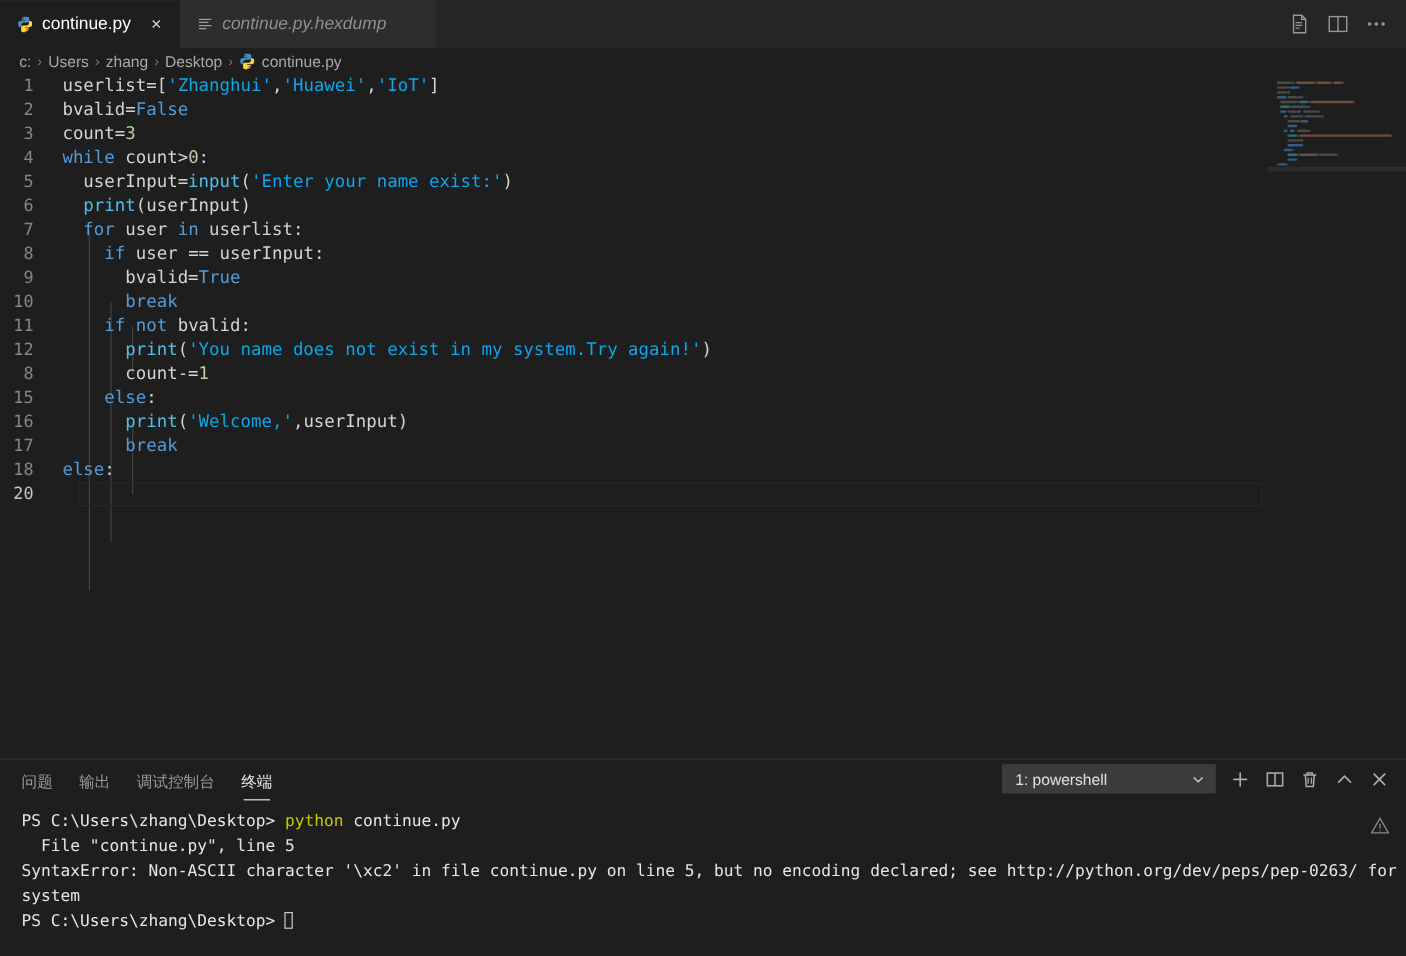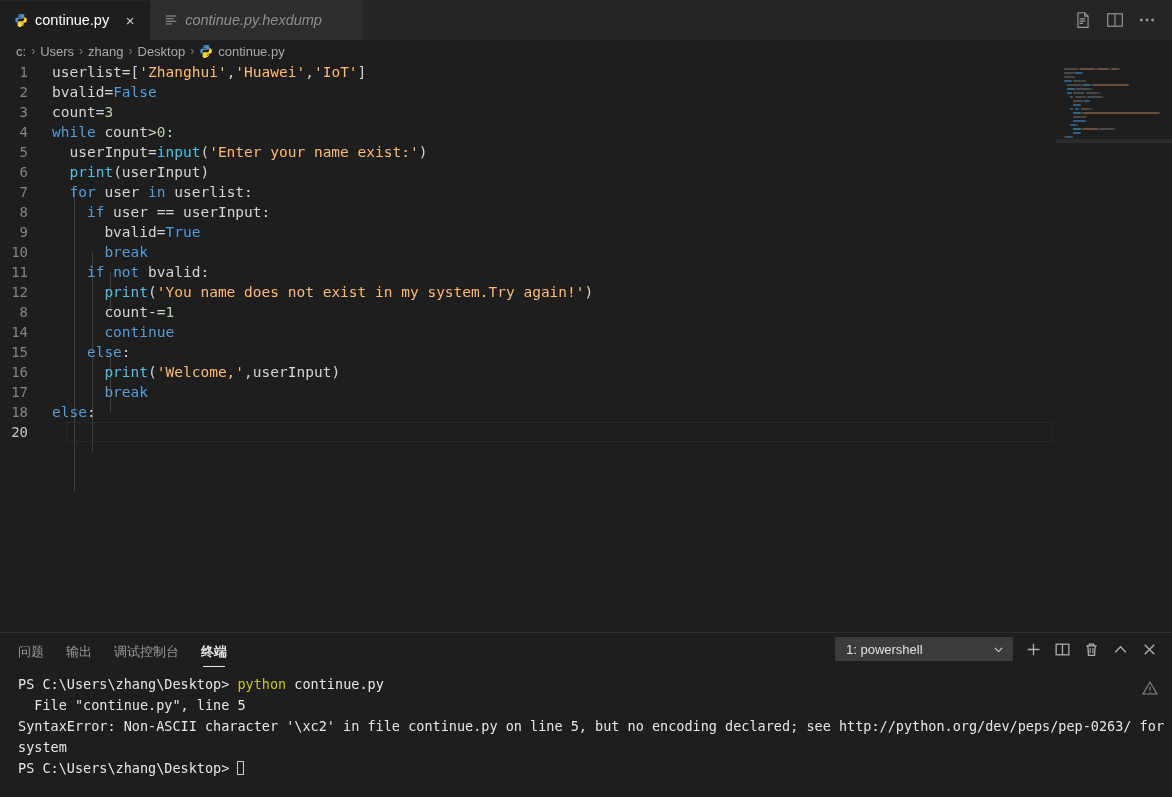--- a/index.html
+++ b/index.html
@@ -73,21 +73,21 @@
   .code-line.current .ln { color: #c6c6c6; }
   .code-text { position: relative; padding-left: 4px; }
   .code-line.current .hl-box {
     position: absolute; left: 66px; right: 120px; top: 0; height: 20px;
     border: 1px solid #282828; pointer-events: none;
   }
   
   .t-def  { color: #d4d4d4; }
   .t-kw   { color: #569cd6; }   
   .t-func { color: #4fc1e8; }   
-  .t-str  { color: #fdba74; }
+  .t-str  { color: #0ea5e9; }
   .t-num  { color: #b5cea8; }
   .t-const{ color: #569cd6; }
   .t-op   { color: #d4d4d4; }
   .t-brk  { color: #d4d4d4; }
   .t-brk-match { color: #d4d4d4; outline: 1px solid #666; }
 
   .indent-guides { position: absolute; top: 0; left: 0; bottom: 0; pointer-events: none; }
   .iguide { position: absolute; width: 1px; background: #404040; }
 
   .cursor {
@@ -110,21 +110,21 @@
   }
   .panel-header {
     height: 35px; flex: 0 0 35px; display: flex; align-items: flex-end;
     padding-left: 18px; position: relative;
   }
   .ptabs { display: flex; gap: 22px; align-items: flex-end; height: 35px; }
   .ptab {
     font-size: 13px; color: #9a9a9a; cursor: pointer; padding-bottom: 7px;
     position: relative; white-space: nowrap;
   }
-  .ptab.active { color: #e7e7e7; font-weight: bold; }
+  .ptab.active { color: #e7e7e7; font-weight: normal; }
   .ptab.active::after {
     content: ""; position: absolute; left: 2px; right: 2px; bottom: 1px;
     height: 1px; background: #e7e7e7;
   }
   .panel-actions {
     position: absolute; right: 14px; top: 4px; display: flex;
     align-items: center; gap: 12px;
   }
   .term-select {
     width: 178px; height: 24px; background: #3c3c3c; color: #e0e0e0;
@@ -232,21 +232,20 @@
         <div class="code-line"><span class="ln">4</span><span class="code-text"><span class="t-kw">while</span><span class="t-def"> count</span><span class="t-op">&gt;</span><span class="t-num">0</span><span class="t-op">:</span></span></div>
         <div class="code-line"><span class="ln">5</span><span class="code-text"><span class="t-def">  userInput</span><span class="t-op">=</span><span class="t-func">input</span><span class="t-brk">(</span><span class="t-str">'Enter your name exist:'</span><span class="t-brk">)</span></span></div>
         <div class="code-line"><span class="ln">6</span><span class="code-text"><span class="t-def">  </span><span class="t-func">print</span><span class="t-brk">(</span><span class="t-def">userInput</span><span class="t-brk">)</span></span></div>
         <div class="code-line"><span class="ln">7</span><span class="code-text"><span class="t-def">  </span><span class="t-kw">for</span><span class="t-def"> user </span><span class="t-kw">in</span><span class="t-def"> userlist</span><span class="t-op">:</span></span></div>
         <div class="code-line"><span class="ln">8</span><span class="code-text"><span class="t-def">    </span><span class="t-kw">if</span><span class="t-def"> user </span><span class="t-op">==</span><span class="t-def"> userInput</span><span class="t-op">:</span></span></div>
         <div class="code-line"><span class="ln">9</span><span class="code-text"><span class="t-def">      bvalid</span><span class="t-op">=</span><span class="t-const">True</span></span></div>
         <div class="code-line"><span class="ln">10</span><span class="code-text"><span class="t-def">      </span><span class="t-kw">break</span></span></div>
         <div class="code-line"><span class="ln">11</span><span class="code-text"><span class="t-def">    </span><span class="t-kw">if</span><span class="t-def"> </span><span class="t-kw">not</span><span class="t-def"> bvalid</span><span class="t-op">:</span></span></div>
         <div class="code-line"><span class="ln">12</span><span class="code-text"><span class="t-def">      </span><span class="t-func">print</span><span class="t-brk">(</span><span class="t-str">'You name does not exist in my system.Try again!'</span><span class="t-brk">)</span></span></div>
         <div class="code-line"><span class="ln">8</span><span class="code-text"><span class="t-def">      count</span><span class="t-op">-=</span><span class="t-num">1</span></span></div>
-        <div class="code-line"><span class="ln">14</span><span class="code-text"><span class="t-def">      </span><span class="t-kw">continue</span></span></div>
         <div class="code-line"><span class="ln">15</span><span class="code-text"><span class="t-def">    </span><span class="t-kw">else</span><span class="t-op">:</span></span></div>
         <div class="code-line"><span class="ln">16</span><span class="code-text"><span class="t-def">      </span><span class="t-func">print</span><span class="t-brk">(</span><span class="t-str">'Welcome,'</span><span class="t-op">,</span><span class="t-def">userInput</span><span class="t-brk">)</span></span></div>
         <div class="code-line"><span class="ln">17</span><span class="code-text"><span class="t-def">      </span><span class="t-kw">break</span></span></div>
         <div class="code-line"><span class="ln">18</span><span class="code-text"><span class="t-def"></span><span class="t-kw">else</span><span class="t-op">:</span></span></div>
         <div class="code-line current"><span class="ln">20</span><span class="hl-box"></span></div>
       </div>
     <div class="minimap" id="minimap-host">
         <div class="mm-line" style="left: 8px; top: 6px; width: 12.4px; background: rgb(74, 74, 74);"></div>
         <div class="mm-line" style="left: 20.4px; top: 6px; width: 1.55px; background: rgb(74, 74, 74);"></div>
         <div class="mm-line" style="left: 21.95px; top: 6px; width: 1.55px; background: rgb(74, 74, 74);"></div>

